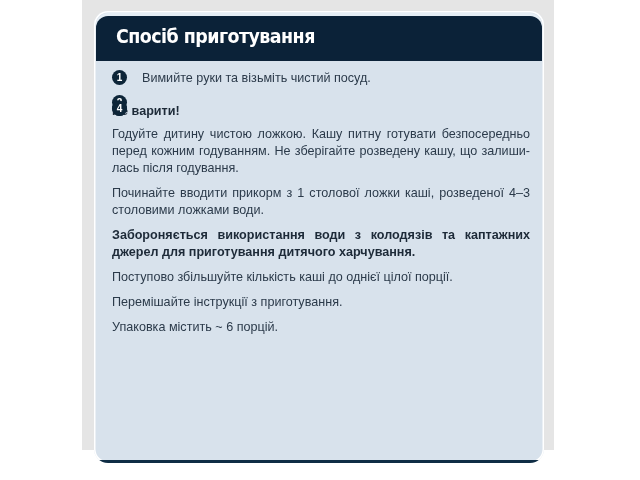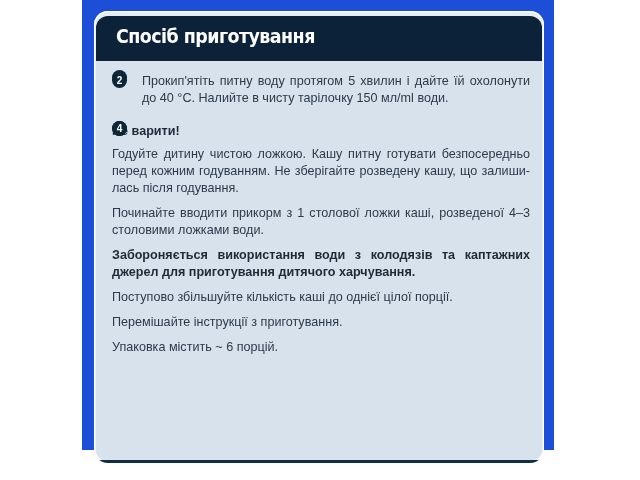--- a/index.html
+++ b/index.html
@@ -13,21 +13,21 @@
     body {
       position: relative;
       font-family: "Liberation Sans", "DejaVu Sans", sans-serif;
     }
     .frame {
       position: absolute;
       left: 82px;
       top: 0px;
       width: 472px;
       height: 450px;
-      background: #1d4ed8;
+      background: #e5e5e5;
     }
     .card {
       position: absolute;
       left: 12px;
       top: 11px;
       width: 450px;
       height: 452px;
       border-radius: 14px;
       background: #d8e2ec;
       box-shadow: 0 0 0 1.5px #ffffff inset;
@@ -116,24 +116,24 @@
 
 <div class="frame">
   <div class="card">
     <div class="header">
       <div class="header-title">Спосіб приготування</div>
     </div>
 
     <div class="content">
       <div class="step s1">
         <span class="step-num">1</span>
+        <span>Вимийте руки та візьміть чистий посуд.</span>
       </div>
       <div class="step s2">
         <span class="step-num">2</span>
-        <span>Прокип'ятіть питну воду протягом 5 хвилин і дайте їй охолонути до 40 °С. Налийте в чисту тарілочку 150 мл/ml води.</span>
       </div>
       <div class="step s3">
         <span class="step-num">3</span>
       </div>
       <div class="step s4">
         <span class="step-num">4</span>
       </div>
 
       <div class="warn-title">Не варити!</div>
 

